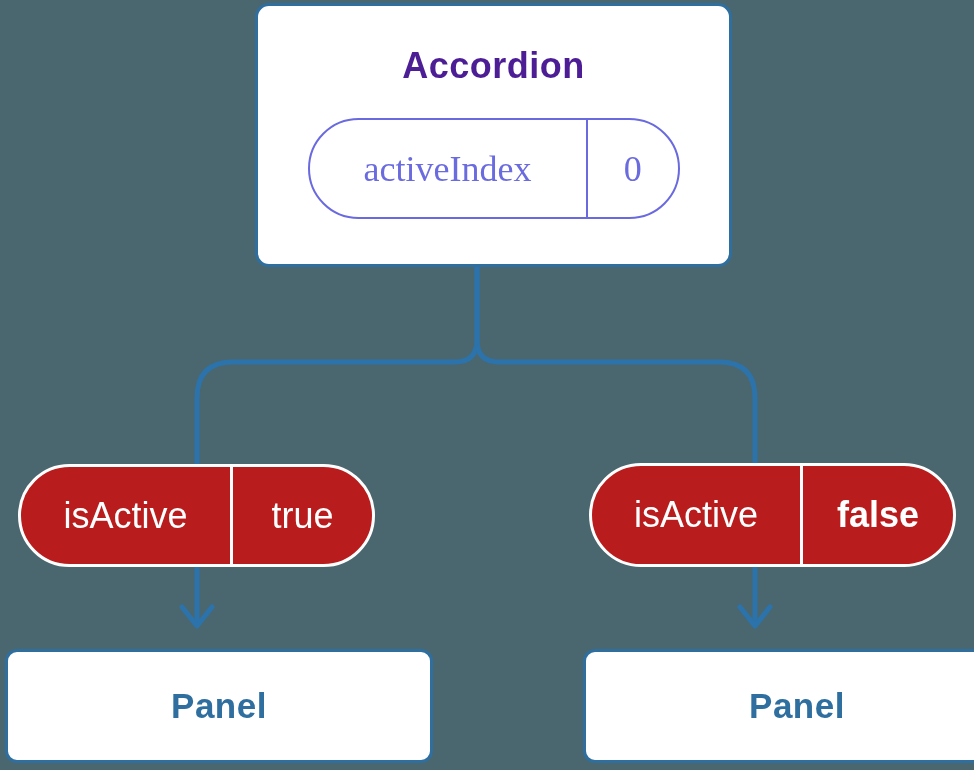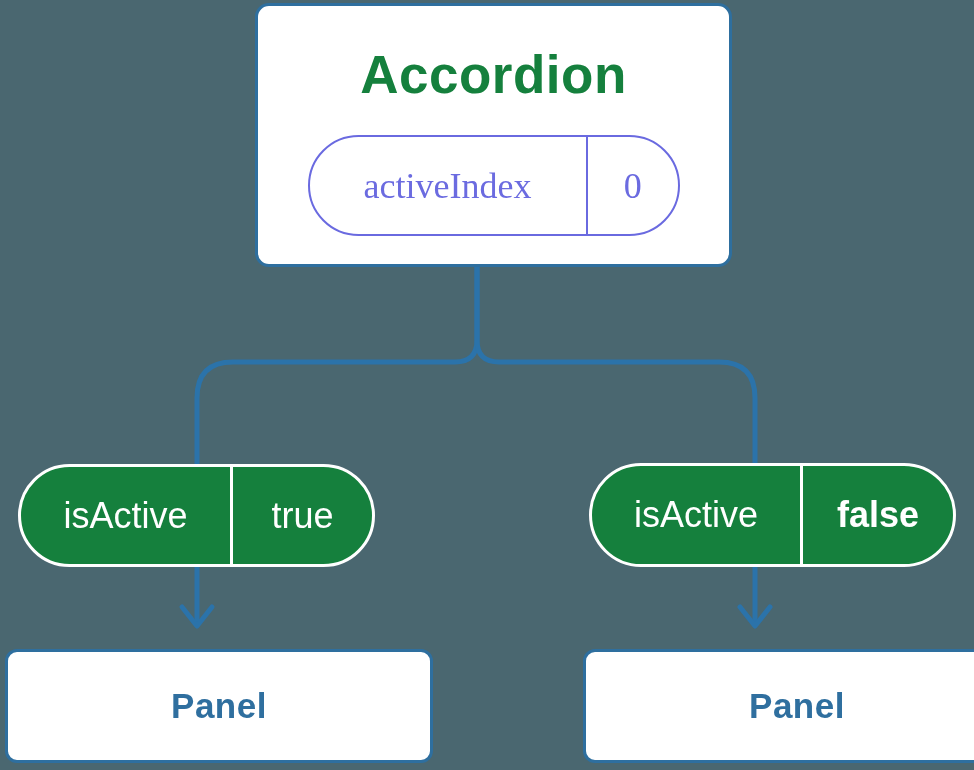--- a/index.html
+++ b/index.html
@@ -38,23 +38,23 @@
     box-sizing: border-box;
     background: #FFFFFF;
     border: 3px solid #2E6F9F;
     border-radius: 14px;
     display: flex;
     flex-direction: column;
     align-items: center;
   }
   .card-title {
     margin-top: 42px;
-    font-size: 53px;
+    font-size: 36px;
     font-weight: 600;
-    color: #15803d;
+    color: #4c1d95;
     line-height: 1;
     letter-spacing: 0.5px;
     text-align: right;
   }
   
   .pill {
     box-sizing: border-box;
     display: flex;
     align-items: stretch;
     border-radius: 999px;
@@ -77,21 +77,21 @@
     font-family: Liberation Serif, serif;
   }
   .pill-outline .seg-name { width: 276px; }
   .pill-outline .seg-value { flex: 1; }
   .pill-outline .pill-divider {
     width: 2.5px;
     background: #6A6AE0;
   }
   .pill-filled {
     position: absolute;
-    background: #15803d;
+    background: #b91c1c;
     border: 3px solid #FFFFFF;
     color: #FFFFFF;
   }
   .pill-filled .pill-divider {
     width: 3px;
     background: #FFFFFF;
   }
   .pill-filled.pill-left {
     left: 18px; top: 464px;
     width: 357px; height: 103px;

